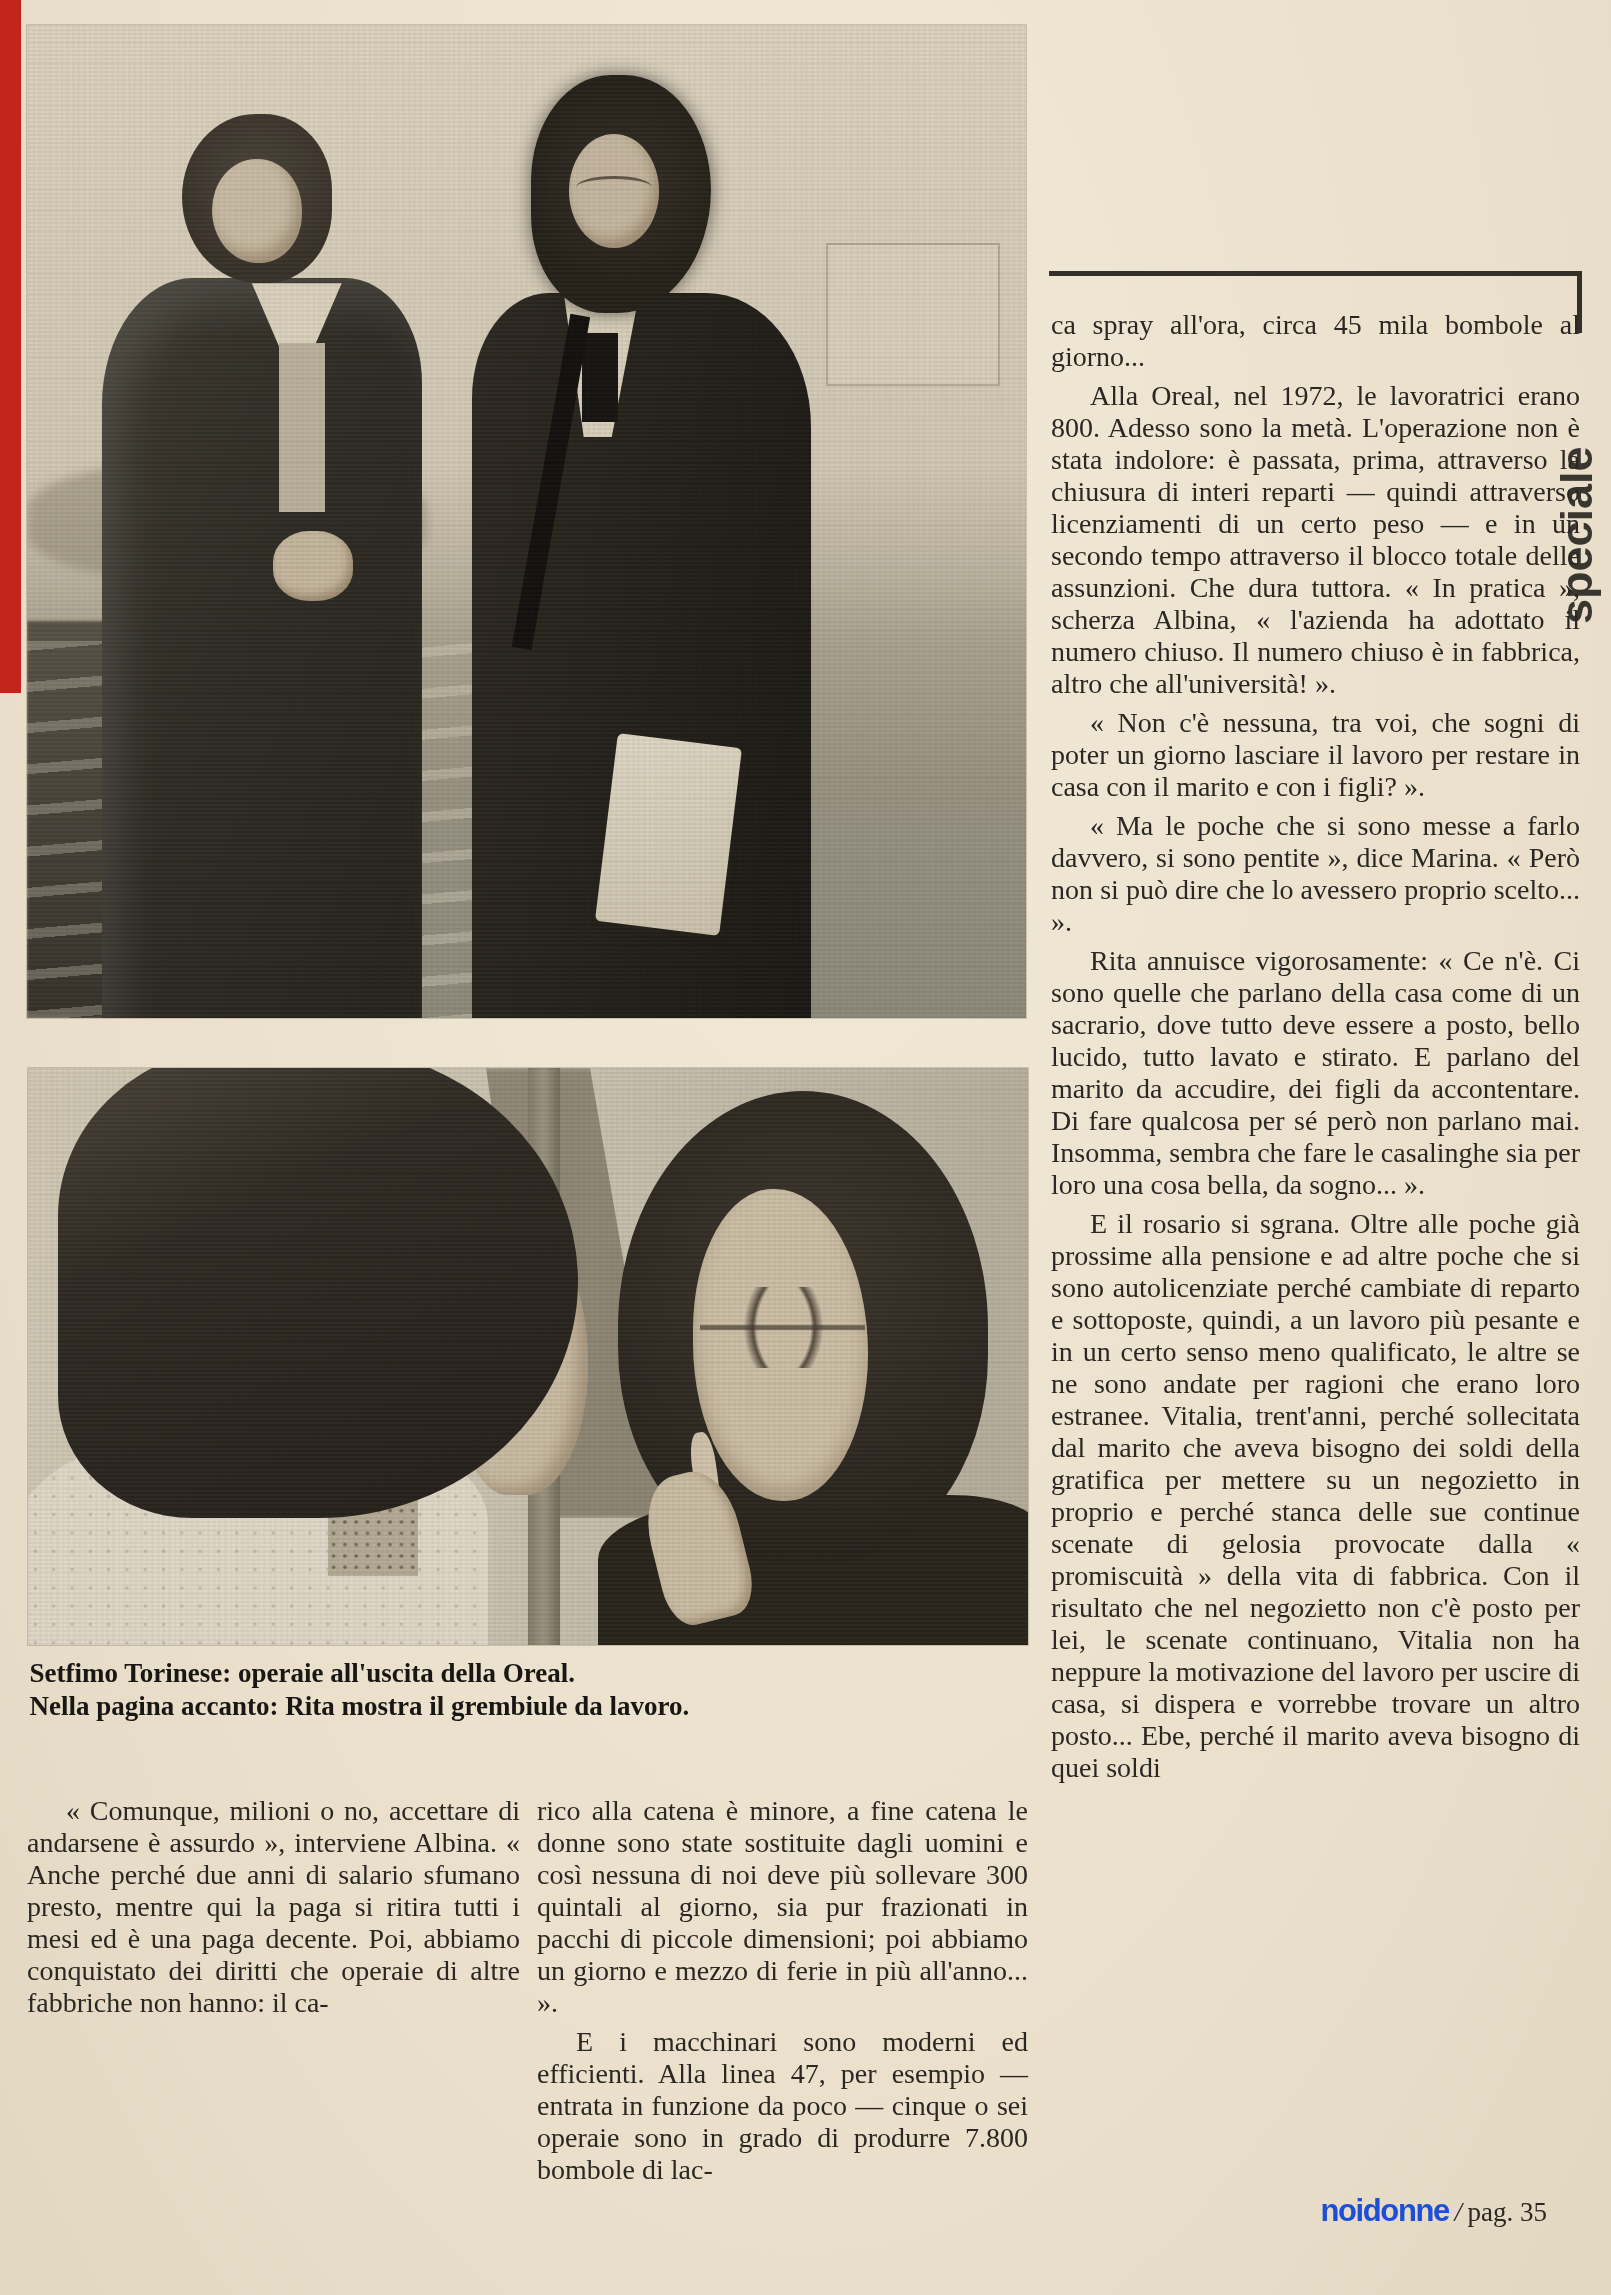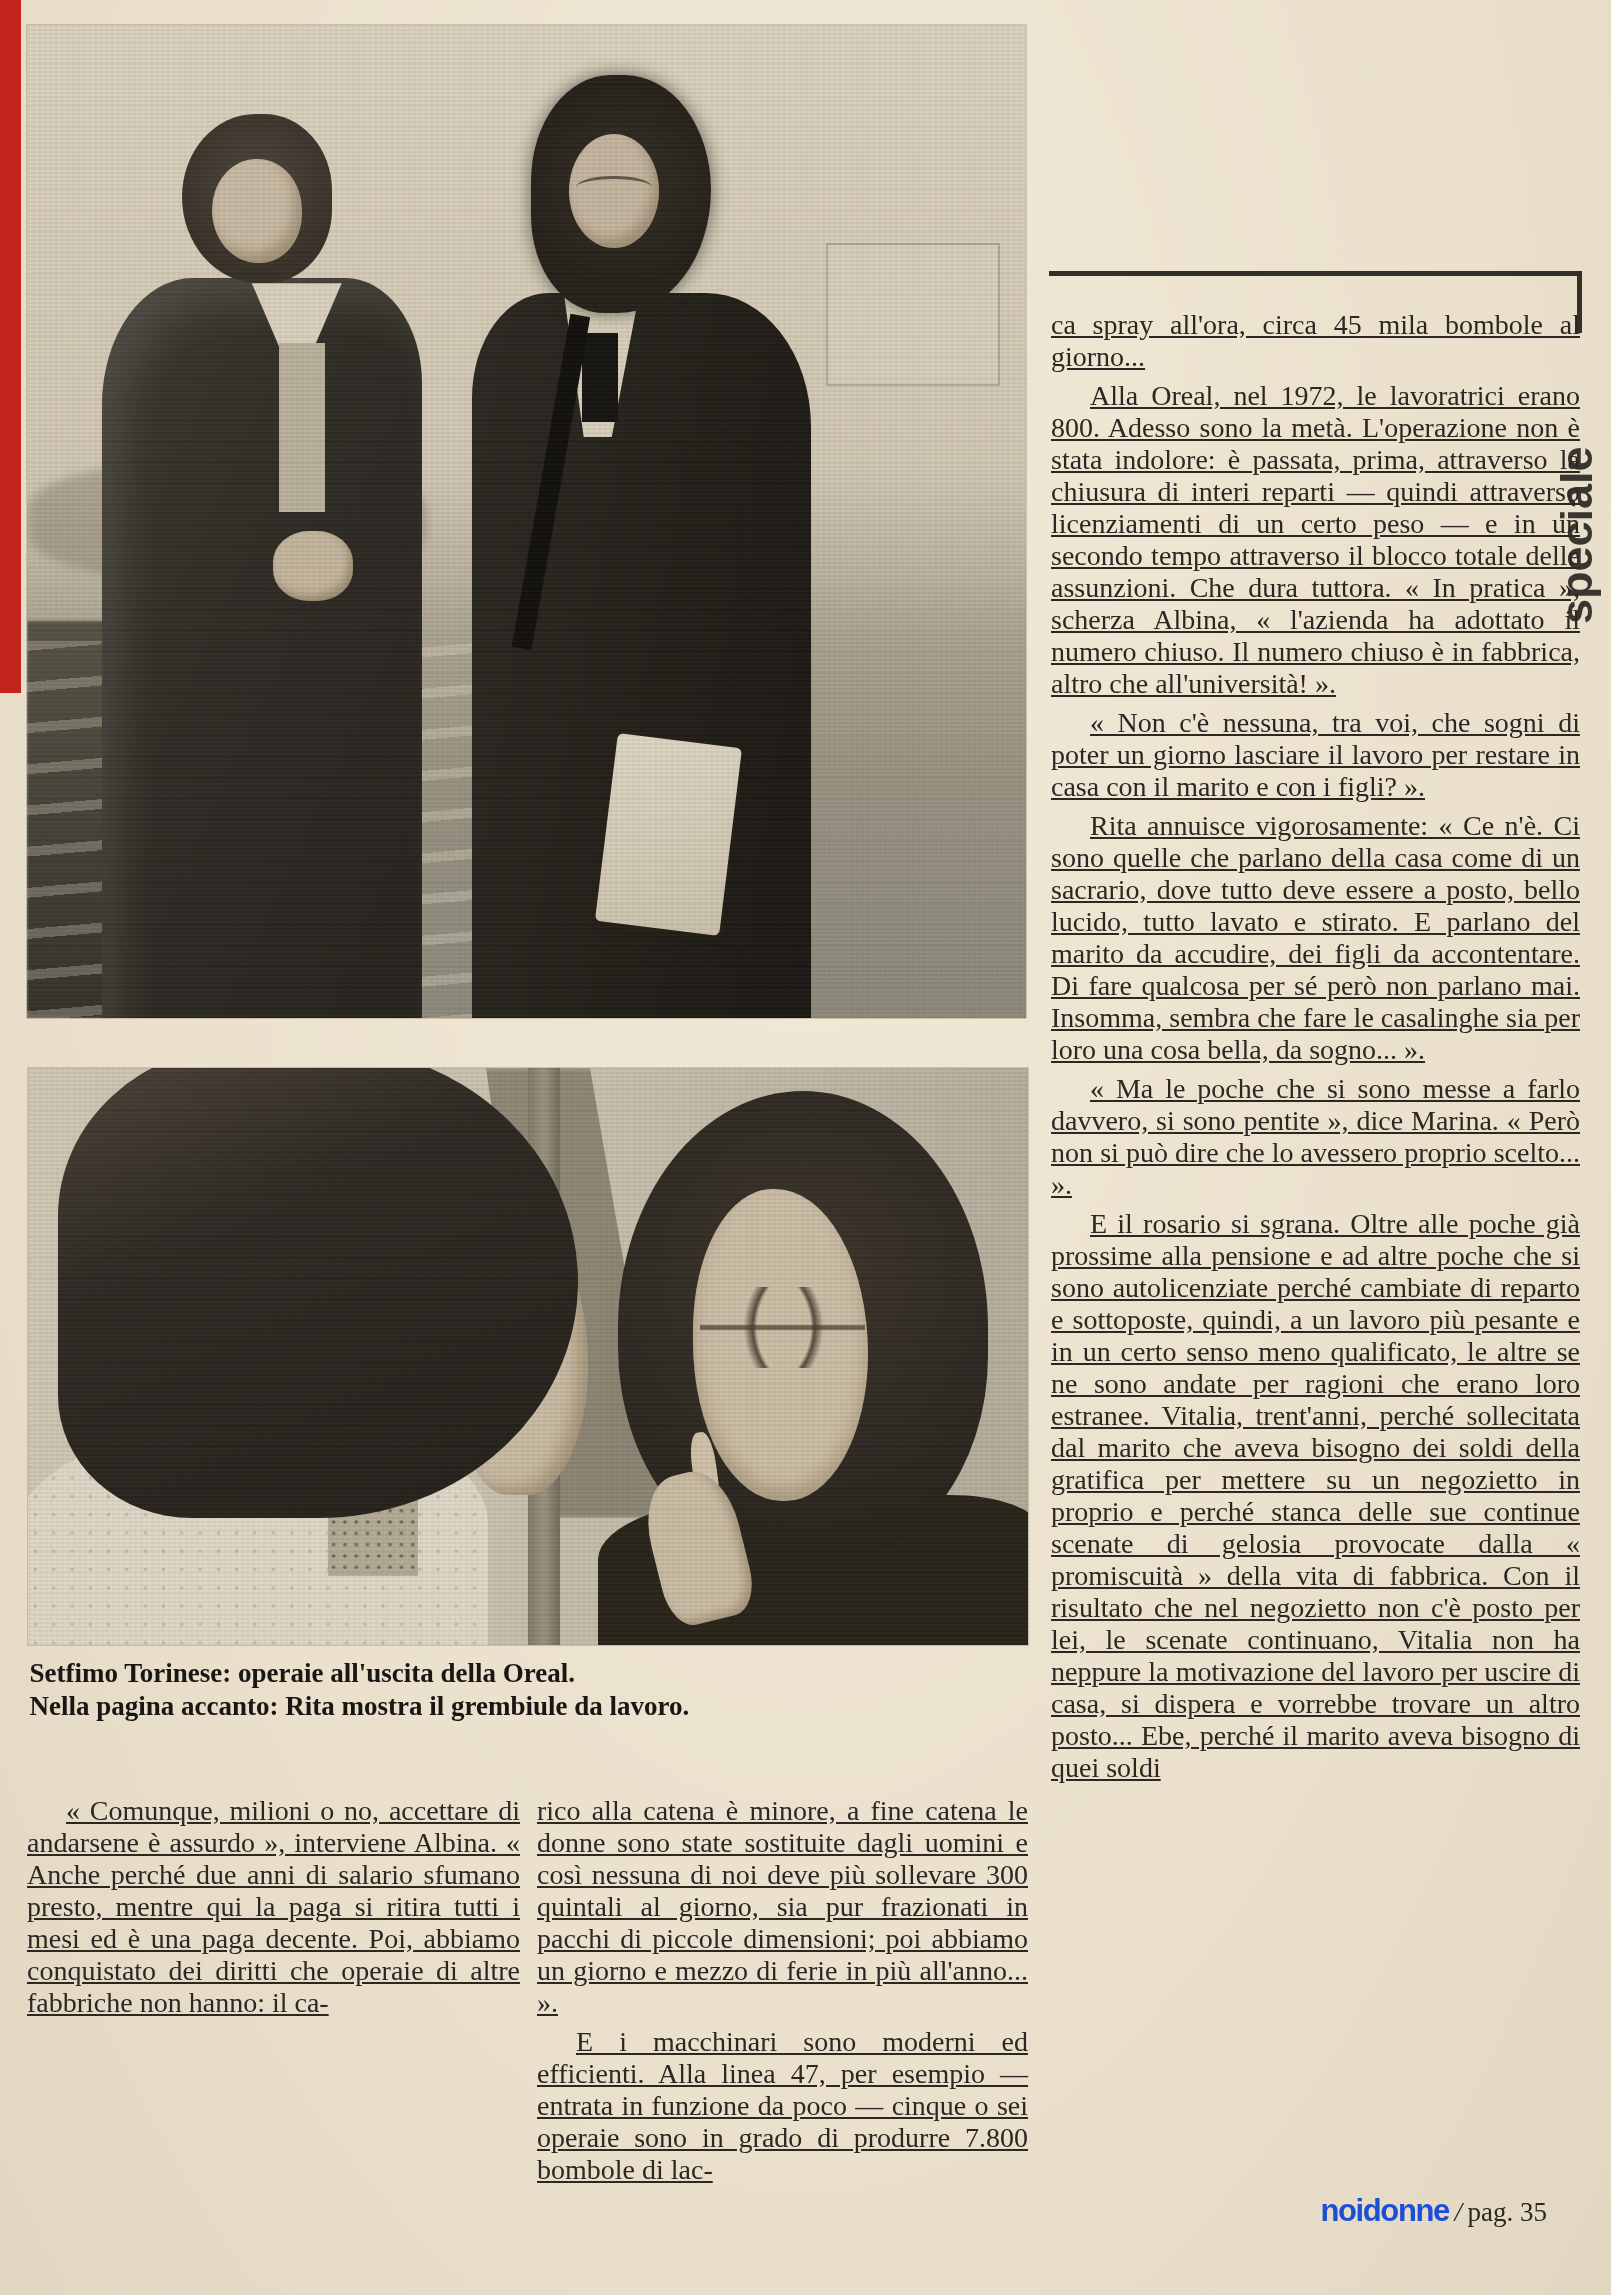--- a/index.html
+++ b/index.html
@@ -79,21 +79,21 @@
   .p2-w2-finger{left:66.5%;top:63%;width:2.4%;height:14%;background:#cfc1a9;border-radius:40%;transform:rotate(-8deg);}
   .p2-w2-coat{left:57%;bottom:-2%;width:44%;height:28%;background:#262219;border-radius:40% 20% 0 0;}
   
   .col-rule{left:1049px;top:271px;width:533px;height:4.9px;background:#33302a;}
   .col-rule-stub{left:1577px;top:271px;width:4.9px;height:62px;background:#33302a;}
   .speciale-wrap{left:1546px;top:322px;width:62px;height:302px;}
   .speciale-inner{position:absolute;left:-120px;top:120px;width:302px;height:62px;
     transform:rotate(-90deg);display:flex;align-items:center;justify-content:flex-start;
     font-family:"Liberation Sans", sans-serif;font-weight:700;font-size:45px;letter-spacing:0;color:#393630;}
   
-  .bodytext p{margin:0 4px 7px 0;text-align:justify;text-decoration:underline;}
+  .bodytext p{margin:0 4px 7px 0;text-align:justify;}
   .bodytext p.ind{text-indent:39px;}
   .col-right{left:1051px;top:309px;width:533px;font-size:28px;line-height:32px;}
   .col-left{left:27px;top:1795px;width:497px;font-size:28px;line-height:32px;}
   .col-mid{left:537px;top:1795px;width:495px;font-size:28px;line-height:32px;}
   
   .caption{left:29.5px;top:1657px;width:1021px;font-weight:700;font-size:27px;line-height:33px;color:#191713;}
   
   .footer{left:1153px;top:2193px;width:394px;text-align:right;white-space:nowrap;}
   .footer .logo{font-family:"Liberation Sans", sans-serif;font-weight:700;font-size:31px;
     letter-spacing:-1.4px;color:#1d4ed8;}
@@ -130,22 +130,22 @@
 <div class="abs col-rule"></div>
 <div class="abs col-rule-stub"></div>
 <div class="abs speciale-wrap">
   <div class="speciale-inner">speciale</div>
 </div>
 
 <div class="abs bodytext col-right">
   <p>ca spray all'ora, circa 45 mila bombole al giorno...</p>
   <p class="ind">Alla Oreal, nel 1972, le lavoratrici erano 800. Adesso sono la metà. L'operazione non è stata indolore: è passata, prima, attraverso la chiusura di interi reparti — quindi attraverso licenziamenti di un certo peso — e in un secondo tempo attraverso il blocco totale delle assunzioni. Che dura tuttora. « In pratica », scherza Albina, « l'azienda ha adottato il numero chiuso. Il numero chiuso è in fabbrica, altro che all'università! ».</p>
   <p class="ind">« Non c'è nessuna, tra voi, che sogni di poter un giorno lasciare il lavoro per restare in casa con il marito e con i figli? ».</p>
+  <p class="ind">« Ma le poche che si sono messe a farlo davvero, si sono pentite », dice Marina. « Però non si può dire che lo avessero proprio scelto... ».</p>
   <p class="ind">Rita annuisce vigorosamente: « Ce n'è. Ci sono quelle che parlano della casa come di un sacrario, dove tutto deve essere a posto, bello lucido, tutto lavato e stirato. E parlano del marito da accudire, dei figli da accontentare. Di fare qualcosa per sé però non parlano mai. Insomma, sembra che fare le casalinghe sia per loro una cosa bella, da sogno... ».</p>
-  <p class="ind">« Ma le poche che si sono messe a farlo davvero, si sono pentite », dice Marina. « Però non si può dire che lo avessero proprio scelto... ».</p>
   <p class="ind">E il rosario si sgrana. Oltre alle poche già prossime alla pensione e ad altre poche che si sono autolicenziate perché cambiate di reparto e sottoposte, quindi, a un lavoro più pesante e in un certo senso meno qualificato, le altre se ne sono andate per ragioni che erano loro estranee. Vitalia, trent'anni, perché sollecitata dal marito che aveva bisogno dei soldi della gratifica per mettere su un negozietto in proprio e perché stanca delle sue continue scenate di gelosia provocate dalla « promiscuità » della vita di fabbrica. Con il risultato che nel negozietto non c'è posto per lei, le scenate continuano, Vitalia non ha neppure la motivazione del lavoro per uscire di casa, si dispera e vorrebbe trovare un altro posto... Ebe, perché il marito aveva bisogno di quei soldi</p>
 </div>
 
 <div class="abs photo photo2">
   <div class="abs p2-diag"></div>
   <div class="abs p2-pole"></div>
   <div class="abs p2-w1-knit"></div>
   <div class="abs p2-w1-blouse"></div>
   <div class="abs p2-w1-face"></div>
   <div class="abs p2-w1-hair"></div>

